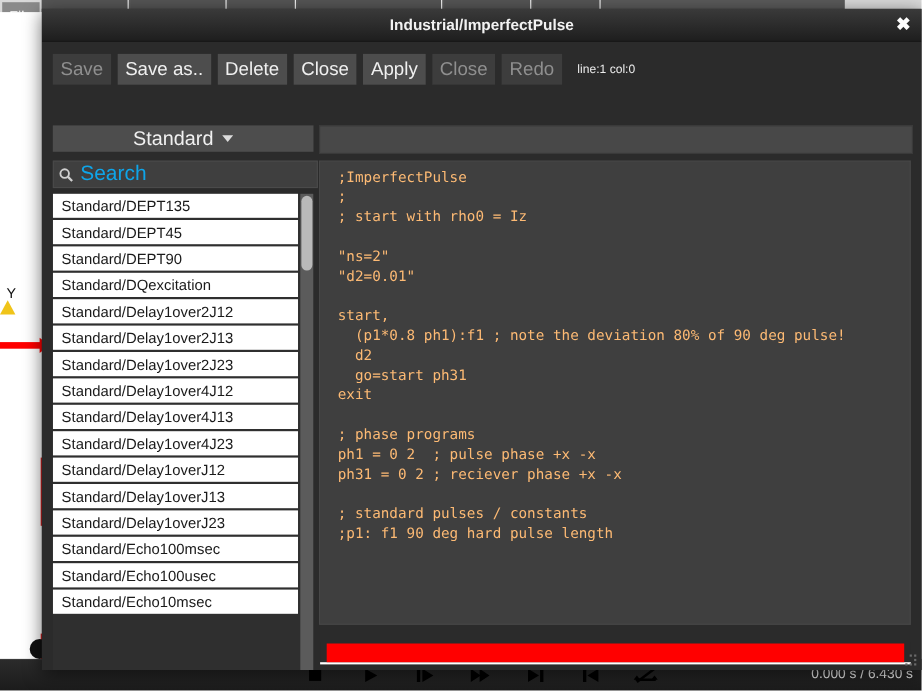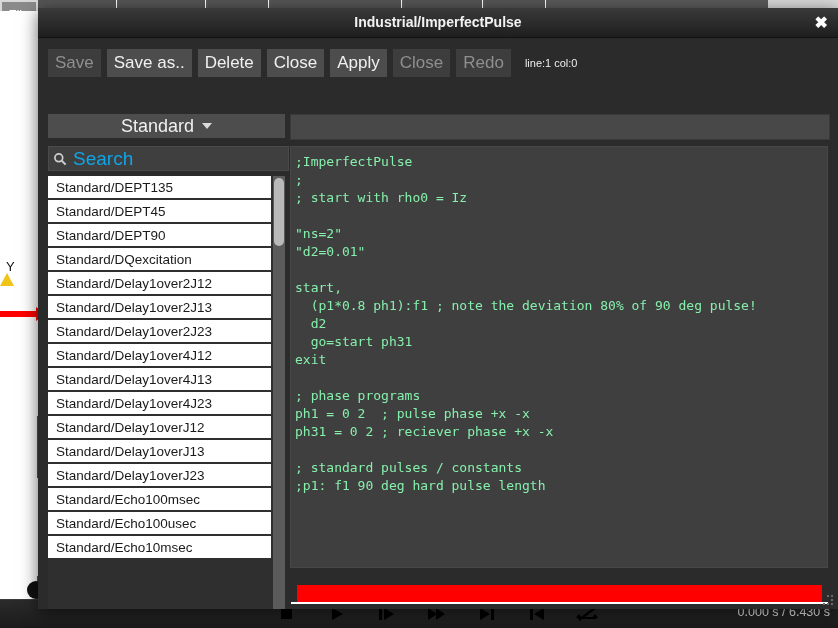--- a/index.html
+++ b/index.html
@@ -315,25 +315,25 @@
     left: 252px; top: 108px;
     width: 538px;
     height: 422px;
     background: #3f3f3f;
     border: 1px solid #474747;
     box-sizing: border-box;
     overflow: hidden;
   }
   .editor pre {
     margin: 0;
-    padding: 6px 4px;
+    padding: 6px 16px;
     font-family: "DejaVu Sans Mono", "Liberation Mono", monospace;
     font-size: 13px;
     line-height: 18px;
-    color: #86efac;
+    color: #fdba74;
     white-space: pre;
   }
 
   
   .progress-outer {
     position: absolute;
     left: 253px; top: 546px;
     width: 537px;
     height: 20px;
     background: #2b2b2b;

